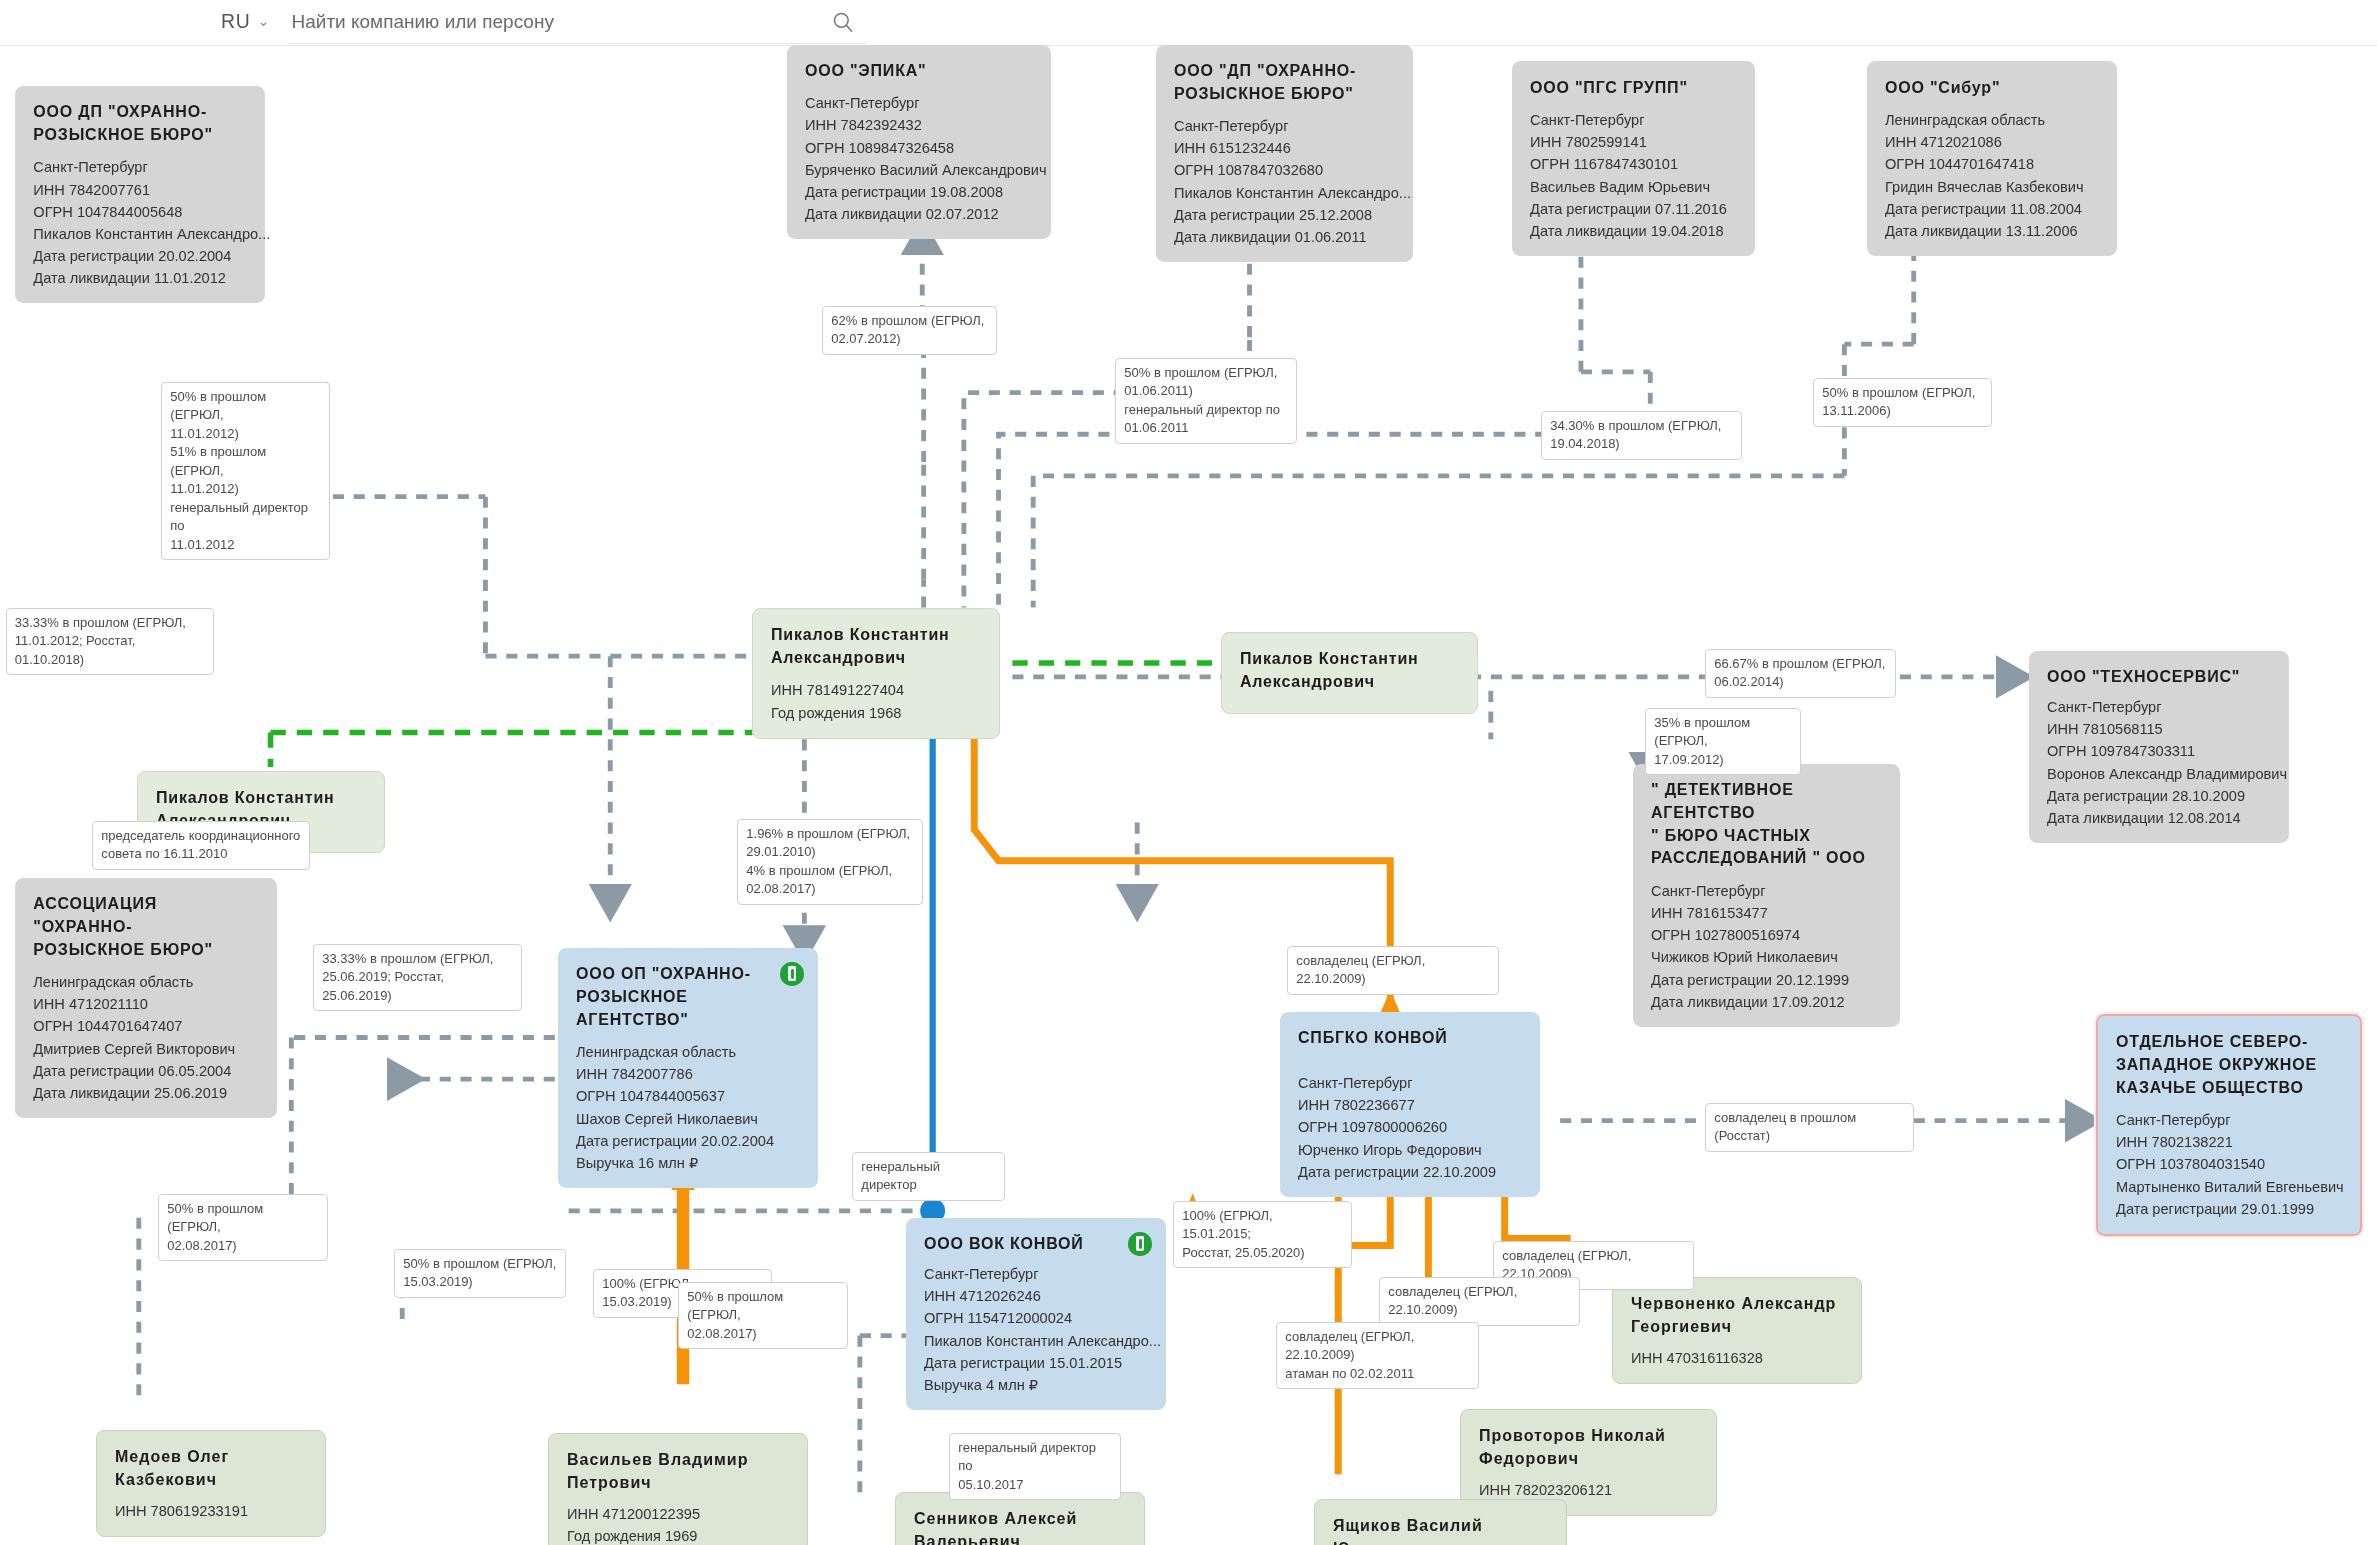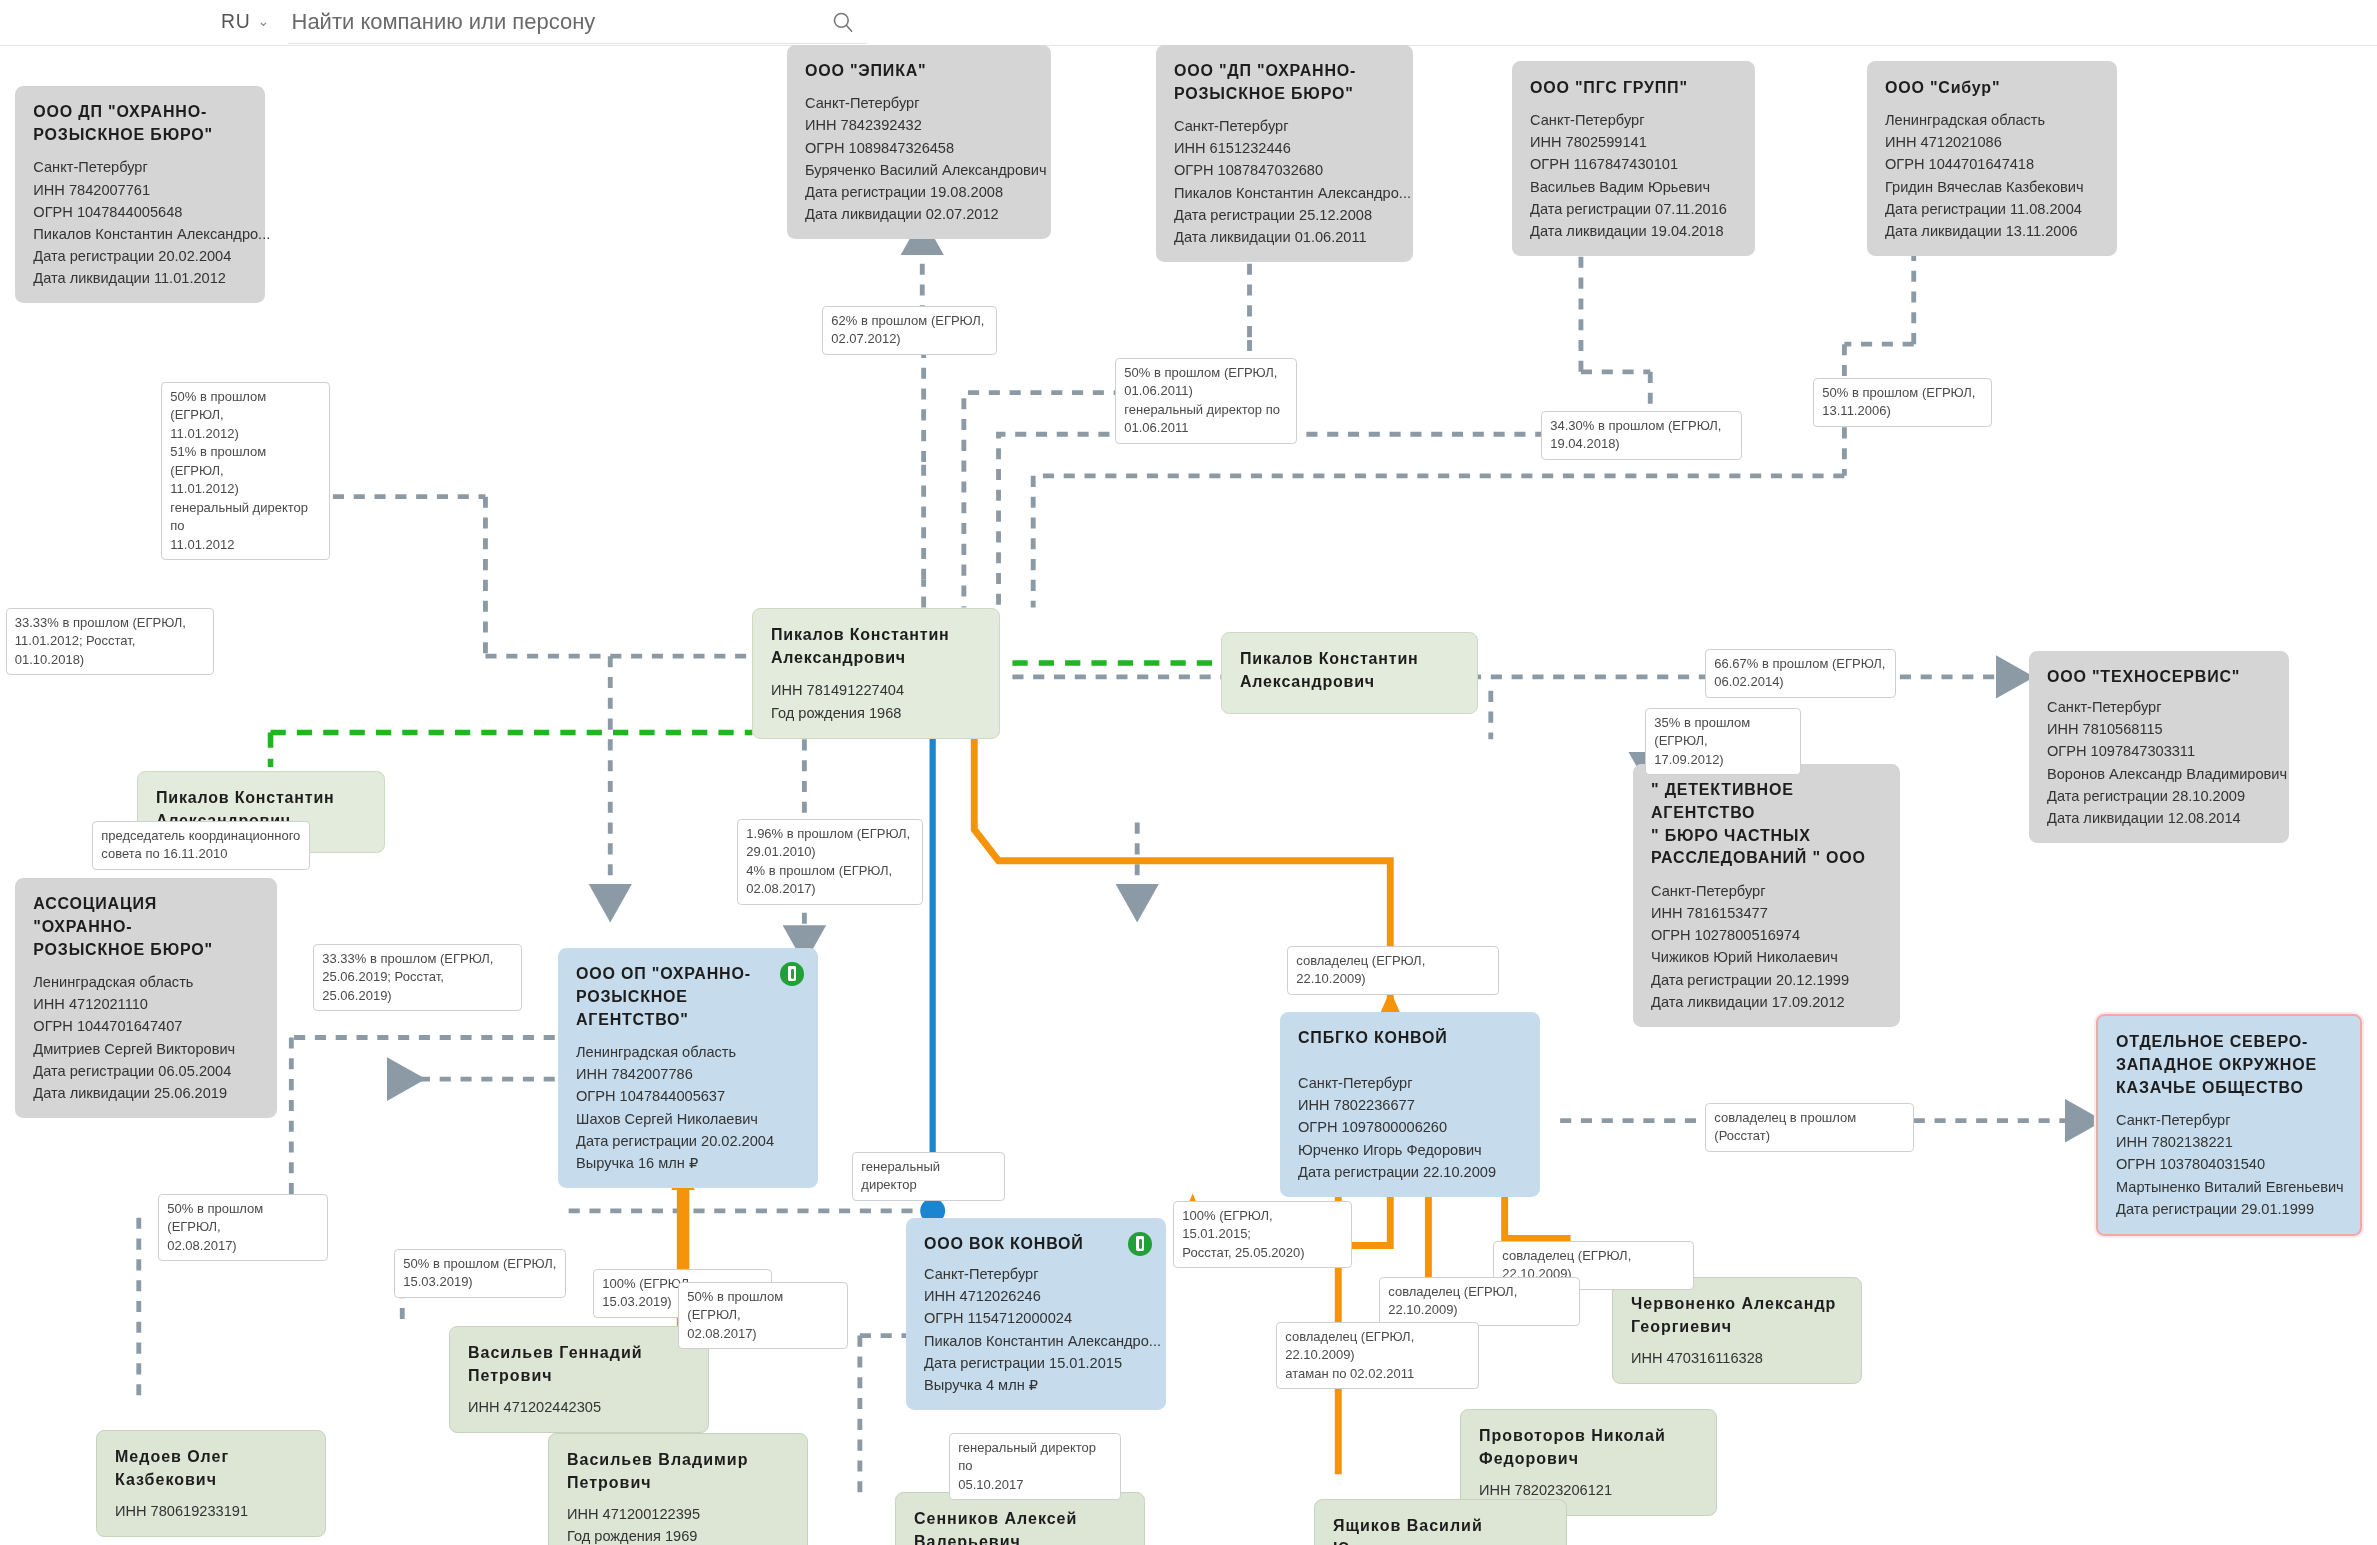--- a/index.html
+++ b/index.html
@@ -24,21 +24,21 @@
     display: flex; align-items: center; gap: 7px;
     color: #555; font-size: 19.4px; letter-spacing: 0.7px;
   }
   #lang-switch .chev { font-size: 14px; color: #8a8a8a; }
   #search-wrap {
     position: absolute; left: 288px; top: 0; width: 579px; height: 44px;
     border-bottom: 0.7px solid #e3e3e3;
     display: flex; align-items: center; justify-content: space-between;
   }
   #search-input {
-    border: 0; outline: 0; font-size: 22px; color: #701a75;
+    border: 0; outline: 0; font-size: 19px; color: #701a75;
     font-family: "Liberation Sans", sans-serif;
     background: transparent; width: 485px; padding-left: 3.5px;
   }
   #search-input::placeholder { color: #6a6a6a; }
   .mag { width: 23.6px; height: 23.6px; margin-right: 12.5px; flex: 0 0 auto; }
 
   
   #canvas { position: absolute; left: 0; top: 46px; width: 2377px; height: 1499px; }
   svg#edges { position: absolute; left: 0; top: 0; width: 2377px; height: 1499px; }
 
@@ -368,24 +368,20 @@
       <div class="line">Мартыненко Виталий Евгеньевич</div>
       <div class="line">Дата регистрации 29.01.1999</div>
     </div>
 
 
     <div class="node person" id="n-medoev" style="left:96px; top:1384px; width:230px;">
       <div class="title">Медоев Олег  Казбекович</div>
       <div class="line">ИНН 780619233191</div>
     </div>
 
-    <div class="node person" id="n-vasilyev-g" style="left:449px; top:1280px; width:260px;">
-      <div class="title">Васильев  Геннадий  Петрович</div>
-      <div class="line">ИНН 471202442305</div>
-    </div>
 
     <div class="node person" id="n-vasilyev-v" style="left:548px; top:1387px; width:260px;">
       <div class="title">Васильев  Владимир  Петрович</div>
       <div class="line">ИНН 471200122395</div>
       <div class="line">Год рождения 1969</div>
     </div>
 
     <div class="node person" id="n-sennikov" style="left:895px; top:1446px; width:250px;">
       <div class="title">Сенников  Алексей
 Валерьевич</div>

